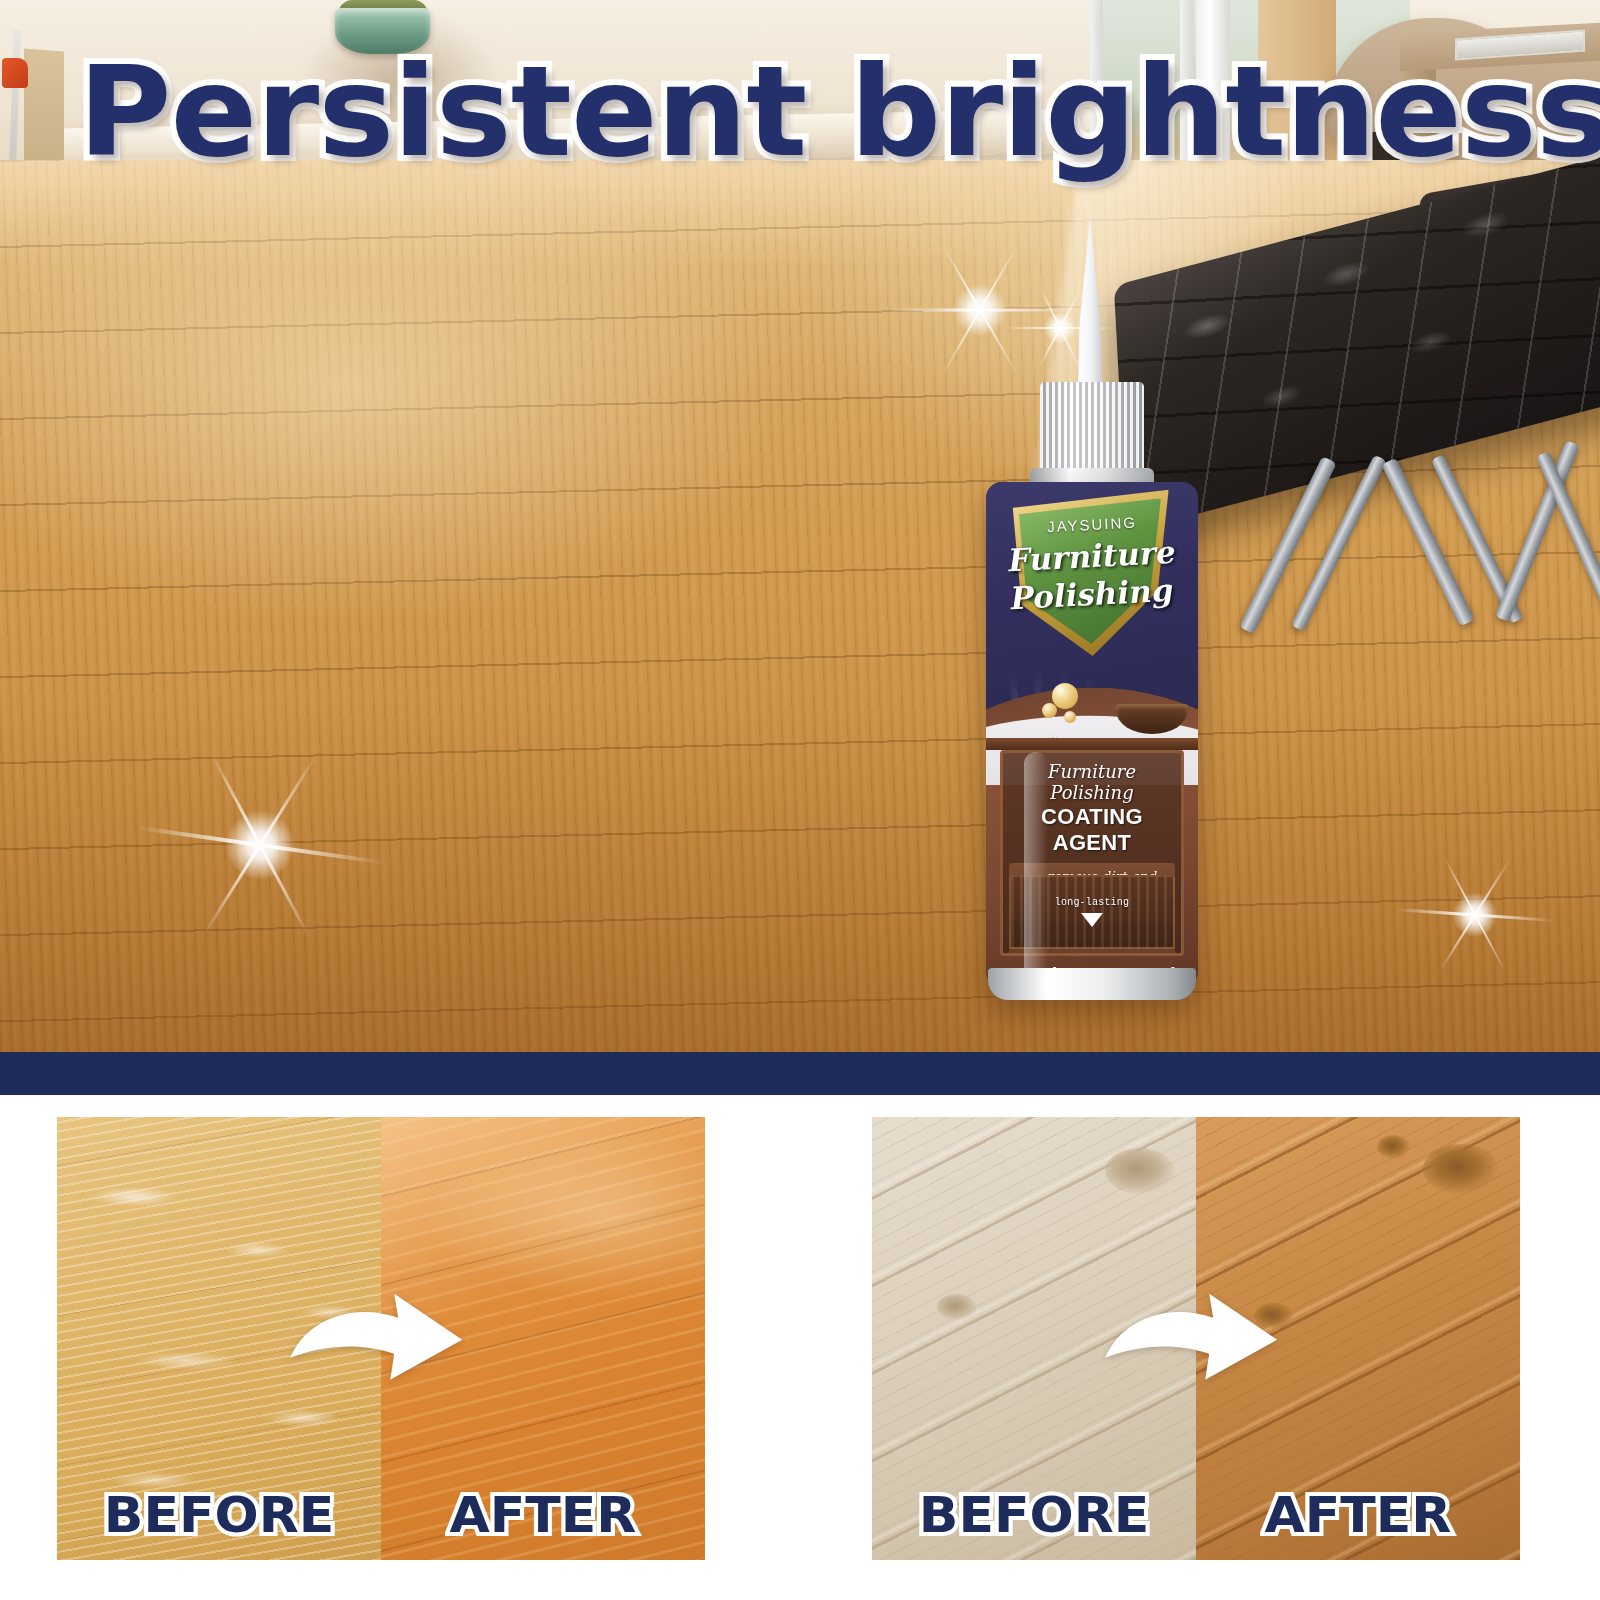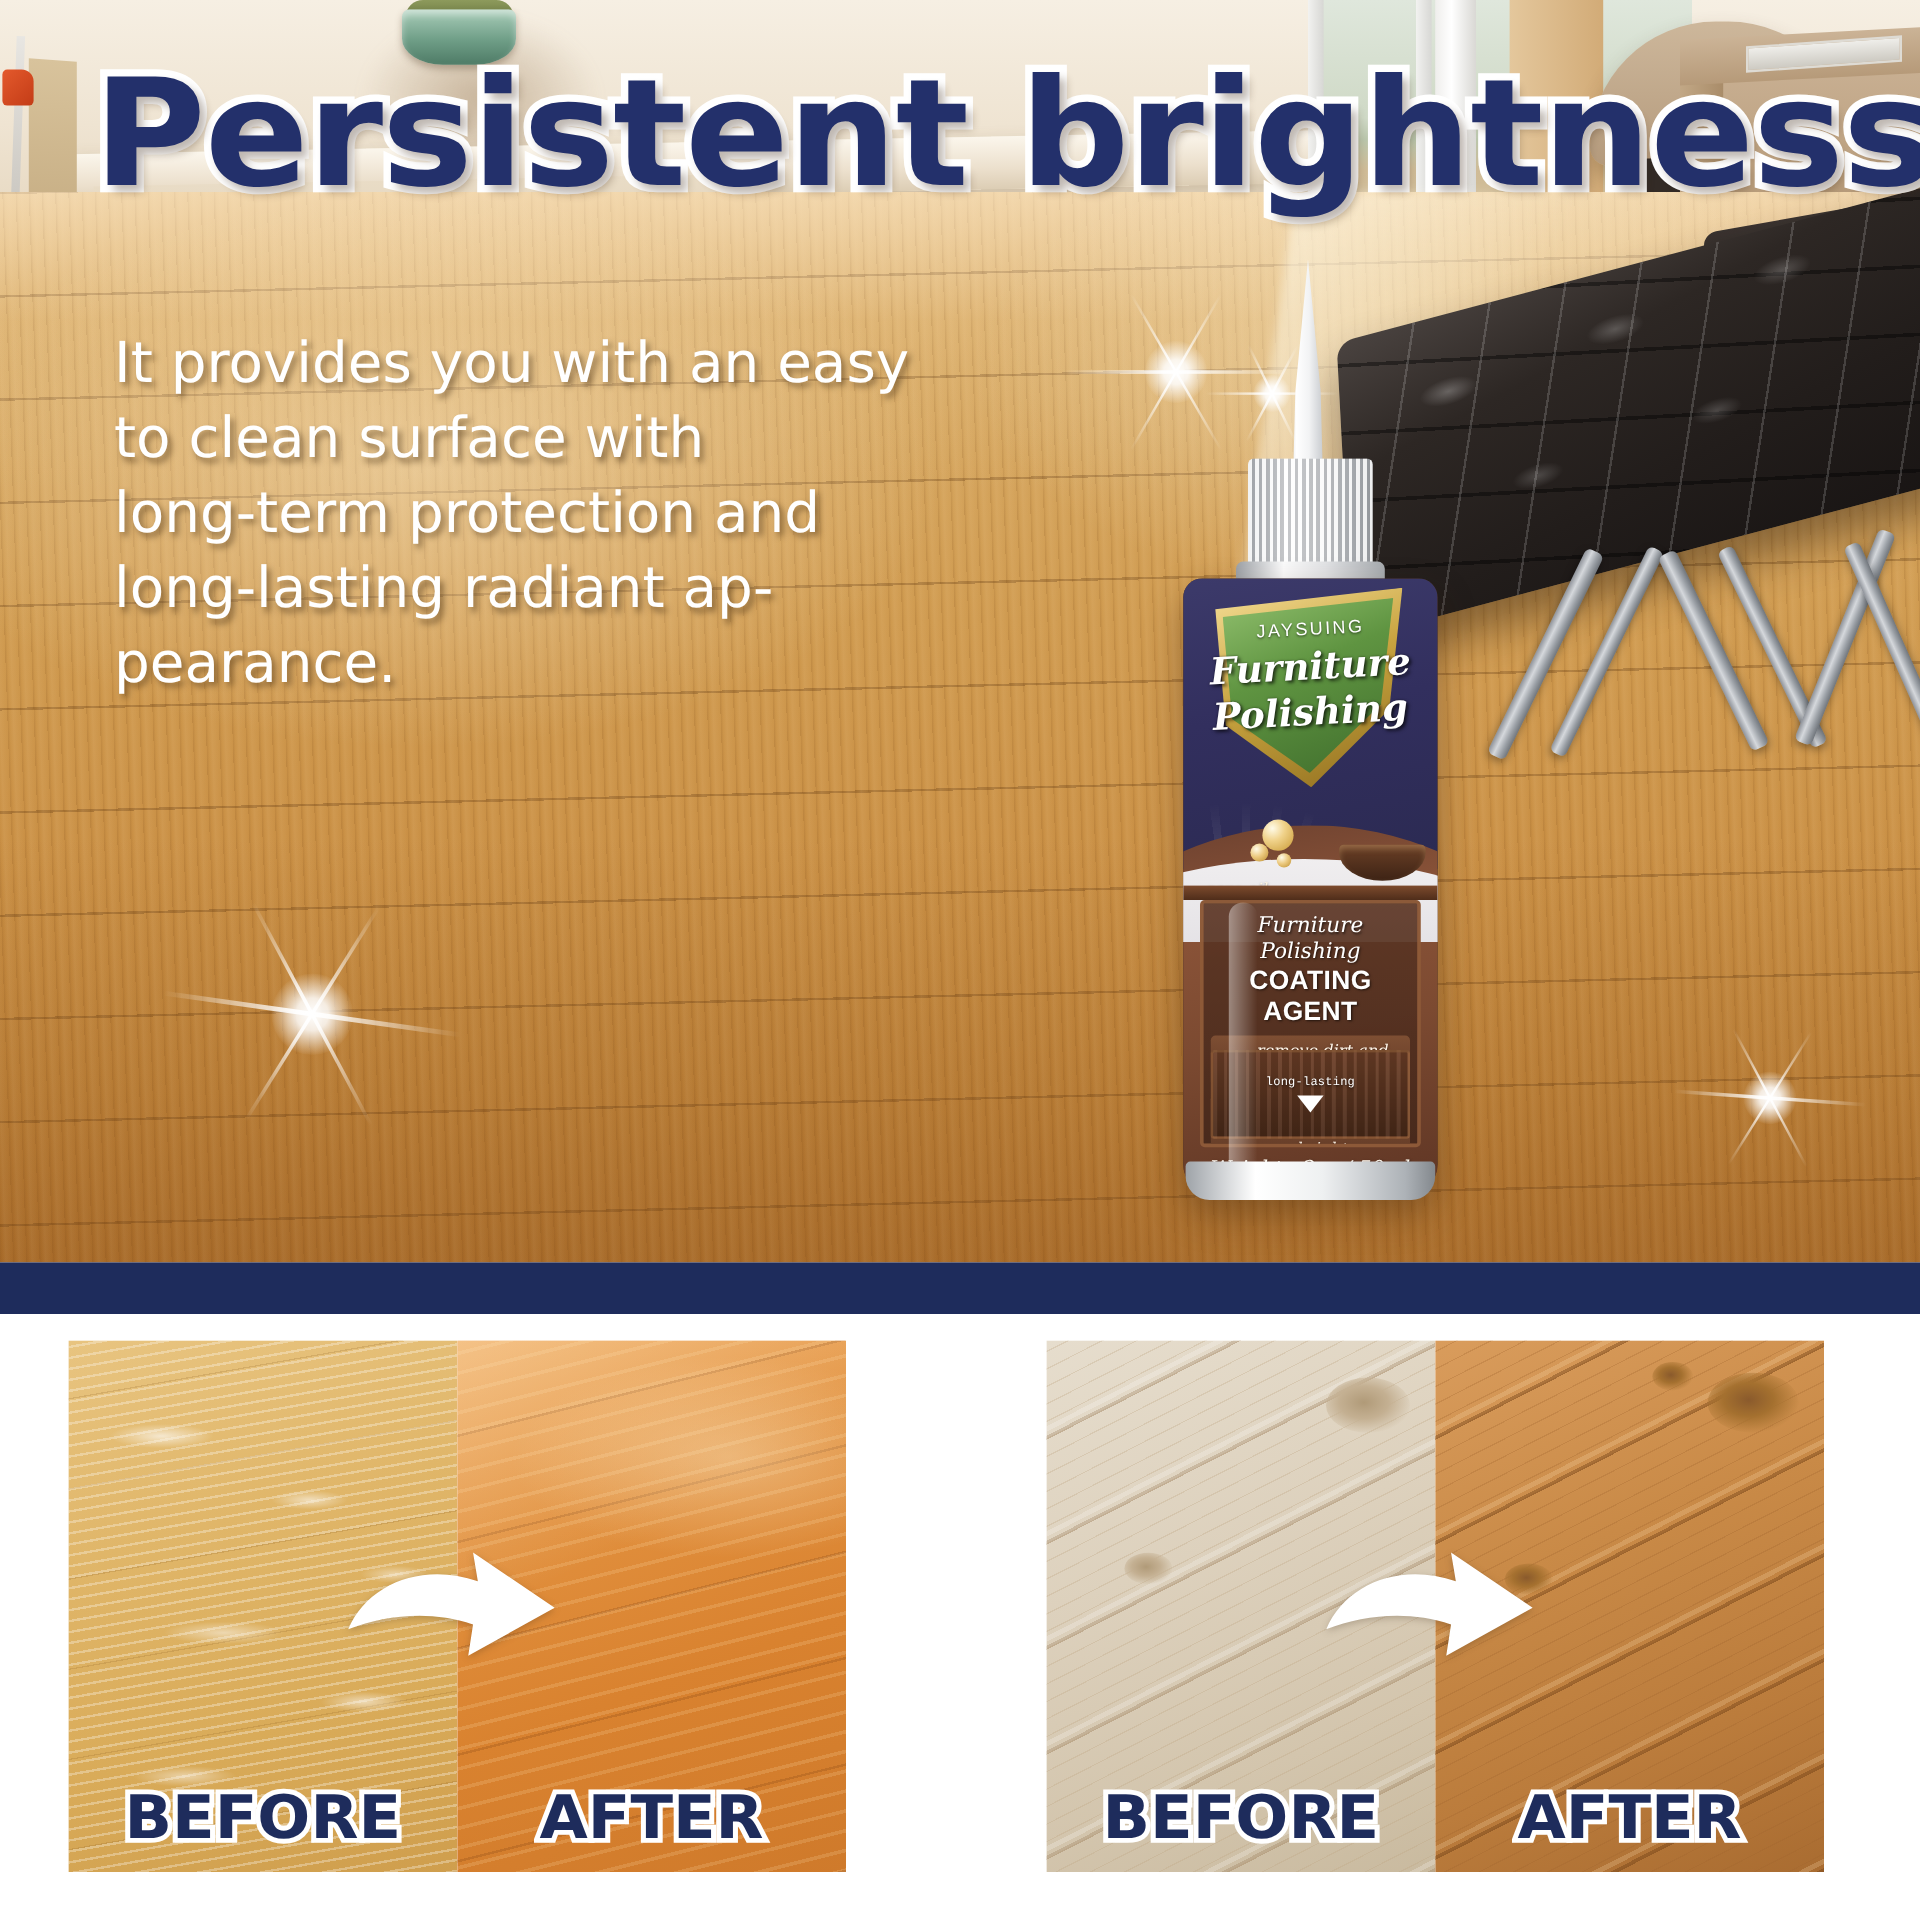--- a/index.html
+++ b/index.html
@@ -656,25 +656,20 @@
           </div>
         </div>
 
         <div class="weight">Weight : 2oz / 50ml</div>
         <div class="bottle-gloss"></div>
       </div>
       <div class="bottle-base"></div>
     </div>
 
     <div class="headline">Persistent brightness</div>
-    <div class="body-copy">It provides you with an easy
-to clean surface with
-long-term protection and
-long-lasting radiant ap-
-pearance.</div>
   </div>
 
   <div class="divider"></div>
 
   <div class="compare left">
     <div class="half">
       <div class="tex-dull"></div>
       <div class="ba-label">BEFORE</div>
     </div>
     <div class="half">

